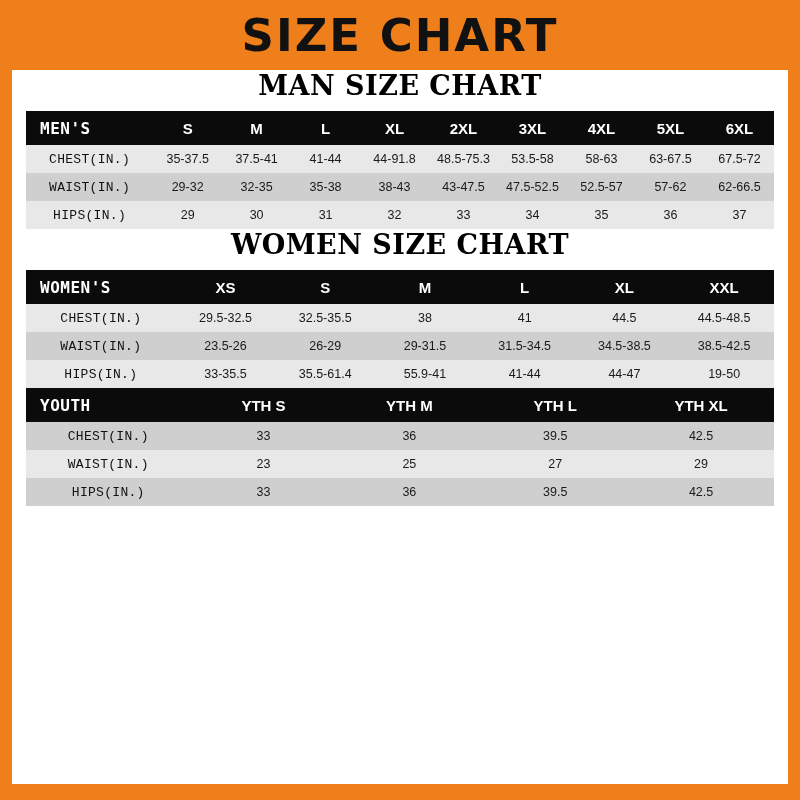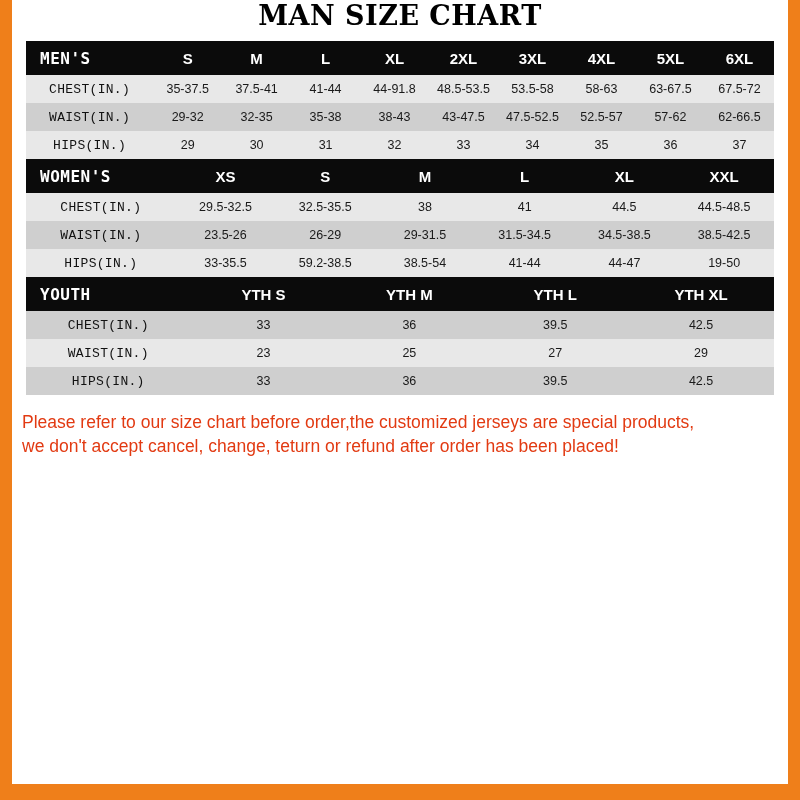--- a/index.html
+++ b/index.html
@@ -109,20 +109,23 @@
     bottom: 0;
     height: 16px;
     background: #ef7f1a;
   }
 </style>
 </head>
 <body>
 
 <div class="page">
 
+  <div class="banner">
+    <div class="banner-title">SIZE CHART</div>
+  </div>
 
   <div class="section">
     <div class="section-title">MAN SIZE CHART</div>
     <table class="men-table">
       <colgroup>
         <col class="first">
           <col>
           <col>
           <col>
           <col>
@@ -146,21 +149,21 @@
           <th>6XL</th>
         </tr>
       </thead>
       <tbody>
         <tr class="light">
           <td class="rowhead">CHEST(IN.)</td>
           <td>35-37.5</td>
           <td>37.5-41</td>
           <td>41-44</td>
           <td>44-91.8</td>
-          <td>48.5-53.5</td>
+          <td>48.5-75.3</td>
           <td>53.5-58</td>
           <td>58-63</td>
           <td>63-67.5</td>
           <td>67.5-72</td>
         </tr>
         <tr class="dark">
           <td class="rowhead">WAIST(IN.)</td>
           <td>29-32</td>
           <td>32-35</td>
           <td>35-38</td>
@@ -181,20 +184,21 @@
           <td>34</td>
           <td>35</td>
           <td>36</td>
           <td>37</td>
         </tr>
       </tbody>
     </table>
   </div>
 
   <div class="section">
+    <div class="section-title">WOMEN SIZE CHART</div>
     <table class="women-table">
       <colgroup>
         <col class="first">
           <col>
           <col>
           <col>
           <col>
           <col>
           <col>
       </colgroup>
@@ -224,22 +228,22 @@
           <td>23.5-26</td>
           <td>26-29</td>
           <td>29-31.5</td>
           <td>31.5-34.5</td>
           <td>34.5-38.5</td>
           <td>38.5-42.5</td>
         </tr>
         <tr class="light">
           <td class="rowhead">HIPS(IN.)</td>
           <td>33-35.5</td>
-          <td>59.2-38.5</td>
-          <td>38.5-54</td>
+          <td>35.5-61.4</td>
+          <td>55.9-41</td>
           <td>41-44</td>
           <td>44-47</td>
           <td>19-50</td>
         </tr>
       </tbody>
     </table>
   </div>
 
   <div class="section">
     <table class="youth-table">
@@ -278,19 +282,15 @@
           <td class="rowhead">HIPS(IN.)</td>
           <td>33</td>
           <td>36</td>
           <td>39.5</td>
           <td>42.5</td>
         </tr>
       </tbody>
     </table>
   </div>
 
-  <div class="notice">
-    <div>Please refer to our size chart before order,the customized jerseys are special products,</div>
-    <div>we don't accept cancel, change, teturn or refund after order has been placed!</div>
-  </div>
 
   <div class="bottom-bar"></div>
 </div>
 
 </body></html>

